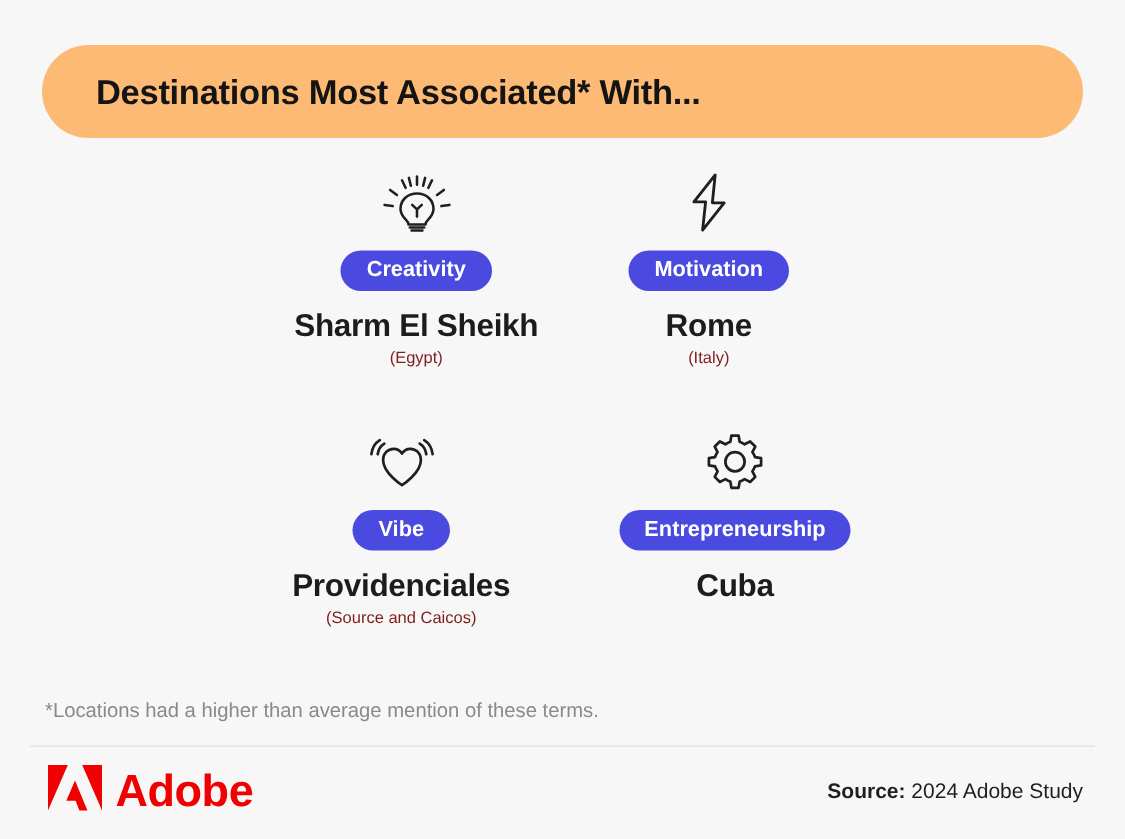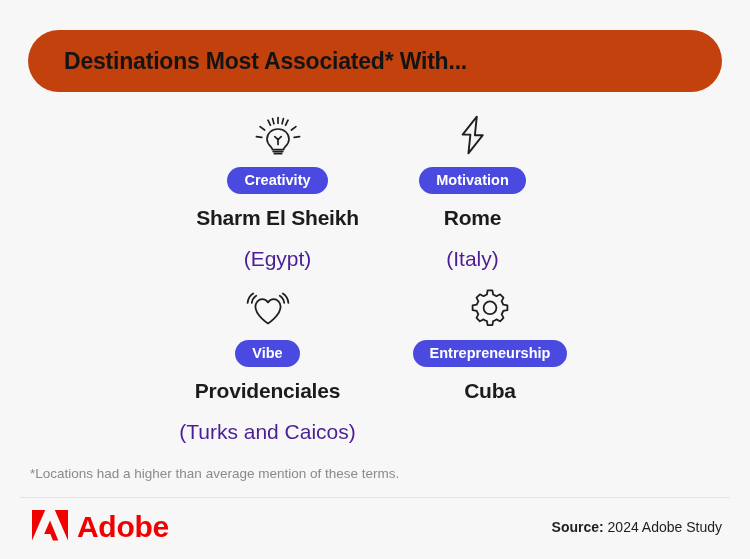--- a/index.html
+++ b/index.html
@@ -16,21 +16,21 @@
     position: relative;
   }
 
   
   .title-bar {
     position: absolute;
     left: 28px;
     top: 30px;
     width: 694px;
     height: 62px;
-    background: #c2410c;
+    background: #fdba74;
     border-radius: 31px;
     display: flex;
     align-items: center;
   }
   .title-text {
     font-size: 23px;
     font-weight: bold;
     letter-spacing: -0.2px;
     color: #141414;
     margin-left: 36px;
@@ -80,23 +80,23 @@
 
   .place {
     margin-top: 12px;
     font-size: 21px;
     font-weight: bold;
     color: #1c1c1c;
     letter-spacing: -0.2px;
     white-space: nowrap;
   }
   .region {
-    margin-top: 17px;
-    font-size: 21px;
-    color: #4c1d95;
+    margin-top: 3px;
+    font-size: 11px;
+    color: #7f1d1d;
     white-space: nowrap;
   }
   .region:empty { display: none; }
 
   
   .footnote {
     position: absolute;
     left: 30px;
     top: 466px;
     font-size: 13.5px;
@@ -195,21 +195,21 @@
       <svg width="48" height="48" viewBox="0 0 48 48" fill="none" stroke="#1f1f1f" stroke-width="1.8" stroke-linecap="round" stroke-linejoin="round">
         <path d="M24 39.4 C24 39.4 11.4 31.4 11.4 22.6 C11.4 18.3 14.6 15.2 18.4 15.2 C21.1 15.2 22.9 16.7 24 18.4 C25.1 16.7 26.9 15.2 29.6 15.2 C33.4 15.2 36.6 18.3 36.6 22.6 C36.6 31.4 24 39.4 24 39.4 Z"></path>
         <path d="M12.2 11.8 C9.6 13.4 8.2 16 7.8 18.8"></path>
         <path d="M9.2 9.4 C5.8 11.5 4 15.1 3.6 18.8"></path>
         <path d="M35.8 11.8 C38.4 13.4 39.8 16 40.2 18.8"></path>
         <path d="M38.8 9.4 C42.2 11.5 44 15.1 44.4 18.8"></path>
       </svg>
     </div>
     <div class="badge">Vibe</div>
     <div class="place">Providenciales</div>
-    <div class="region">(Turks and Caicos)</div>
+    <div class="region">(Source and Caicos)</div>
   </div>
 
   <div class="item item-entre">
     <div class="icon-wrap">
       <svg width="48" height="48" viewBox="0 0 48 48" fill="none" stroke="#1f1f1f" stroke-width="1.8" stroke-linecap="round" stroke-linejoin="round">
         <path d="M21.6 6.4 L26.4 6.4 L27.1 10.5 C28.3 10.9 29.4 11.5 30.4 12.2 L34.1 10.3 L37.5 13.7 L35.6 17.4 C36.3 18.4 36.9 19.5 37.3 20.7 L41.4 21.4 L41.4 26.2 L37.3 26.9 C36.9 28.1 36.3 29.2 35.6 30.2 L37.5 33.9 L34.1 37.3 L30.4 35.4 C29.4 36.1 28.3 36.7 27.1 37.1 L26.4 41.2 L21.6 41.2 L20.9 37.1 C19.7 36.7 18.6 36.1 17.6 35.4 L13.9 37.3 L10.5 33.9 L12.4 30.2 C11.7 29.2 11.1 28.1 10.7 26.9 L6.6 26.2 L6.6 21.4 L10.7 20.7 C11.1 19.5 11.7 18.4 12.4 17.4 L10.5 13.7 L13.9 10.3 L17.6 12.2 C18.6 11.5 19.7 10.9 20.9 10.5 Z"></path>
         <circle cx="24" cy="23.8" r="6.4"></circle>
       </svg>
     </div>
     <div class="badge">Entrepreneurship</div>

